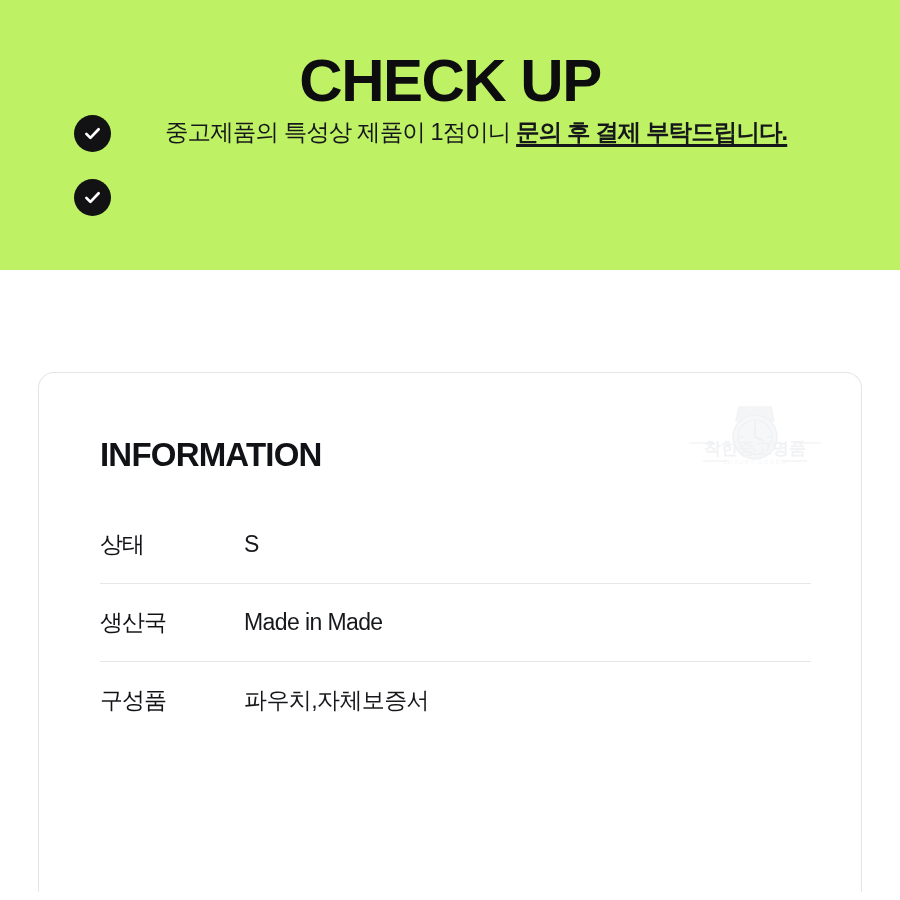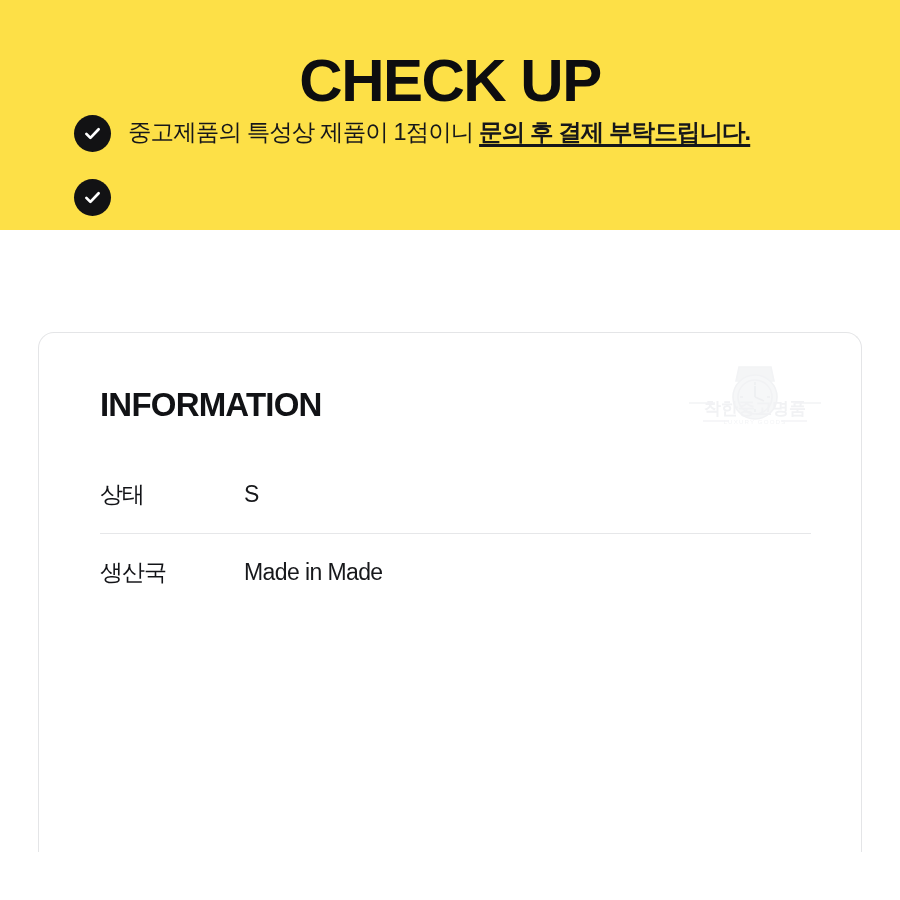--- a/index.html
+++ b/index.html
@@ -14,22 +14,22 @@
     background: #ffffff;
     font-family: "Liberation Sans", "DejaVu Sans", sans-serif;
     overflow: hidden;
     position: relative;
     -webkit-font-smoothing: antialiased;
   }
 
   
   .checkup-panel {
     width: 900px;
-    height: 230px;
-    background: #fde047;
+    height: 270px;
+    background: #bef264;
     position: relative;
   }
 
   .checkup-title {
     position: absolute;
     left: 0;
     right: 0;
     top: 11px;
     text-align: center;
     font-size: 60px;
@@ -45,20 +45,21 @@
     left: 74px;
     top: 113px;
     right: 40px;
   }
 
   .check-row {
     display: flex;
     align-items: center;
     margin-bottom: 24px;
     min-height: 40px;
+    gap: 37px;
   }
   .check-row:last-child { margin-bottom: 0; }
 
   .check-icon {
     flex: 0 0 auto;
     width: 37px;
     height: 37px;
     border-radius: 50%;
     background: #121214;
     display: flex;
@@ -103,21 +104,21 @@
     padding: 40px 50px 0 61px;
     overflow: hidden;
   }
 
   .info-heading {
     font-size: 33px;
     font-weight: 700;
     letter-spacing: -0.8px;
     color: #111215;
     line-height: 1.1;
-    margin: 14px 0 0 0;
+    margin: 24px 0 0 0;
     font-family: "Liberation Sans", "DejaVu Sans", sans-serif;
   }
 
   
   .watermark {
     position: absolute;
     right: 38px;
     top: 30px;
     width: 136px;
     height: 72px;
@@ -214,17 +215,21 @@
     <table class="info-table">
       <tbody>
         <tr>
           <td class="info-label">상태</td>
           <td class="info-value">S</td>
         </tr>
         <tr>
           <td class="info-label">생산국</td>
           <td class="info-value">Made in Made</td>
         </tr>
+        <tr>
+          <td class="info-label">구성품</td>
+          <td class="info-value">파우치,자체보증서</td>
+        </tr>
       </tbody>
     </table>
 
   </section>
 </div>
 
 </body></html>

